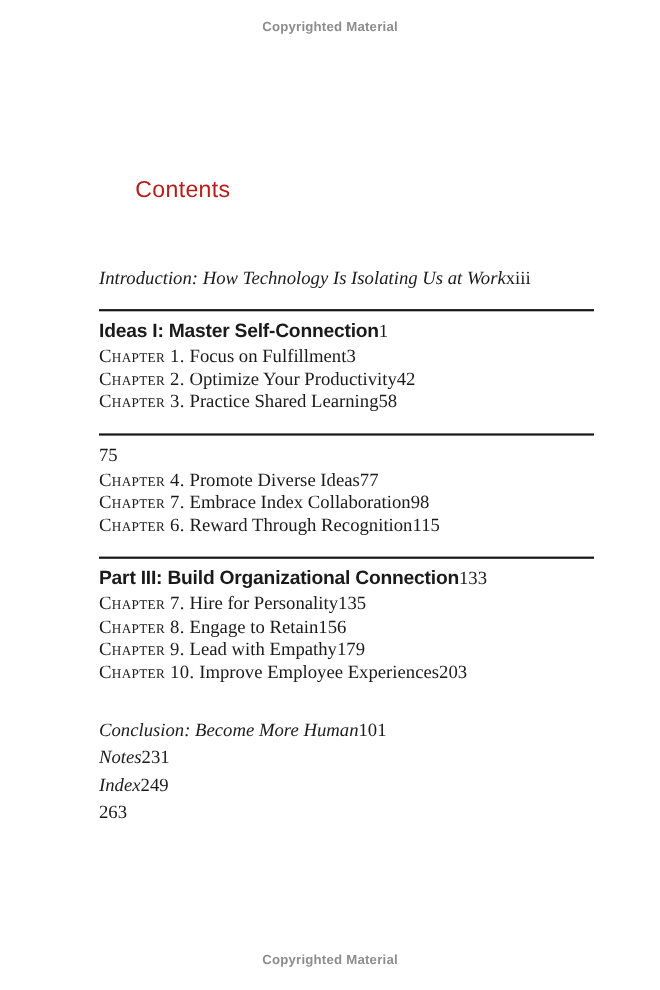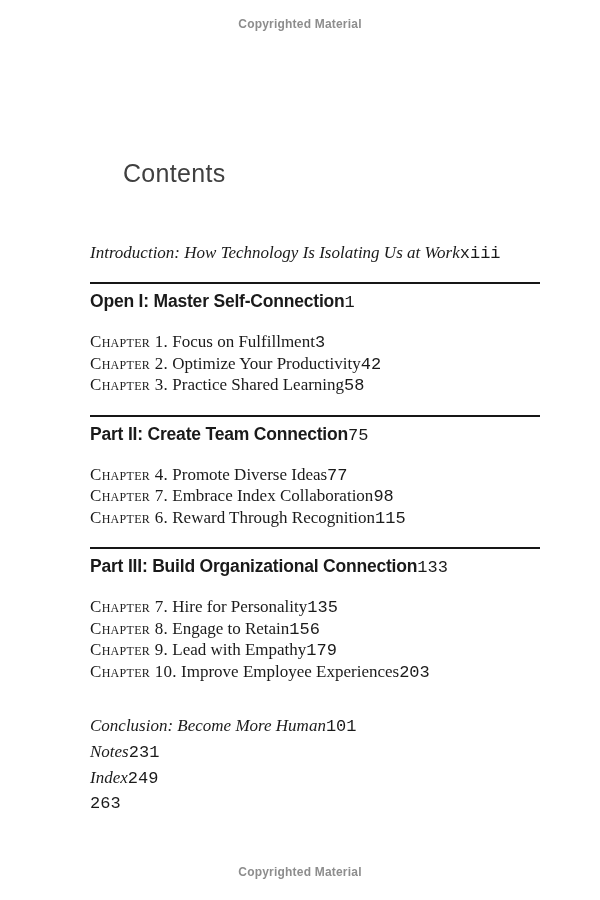--- a/index.html
+++ b/index.html
@@ -26,59 +26,59 @@
     color:var(--banner);
   }
   .banner.top{top:17px;}
   .banner.bottom{top:865px;}
   .title{
     position:absolute;
     left:123px;top:156px;
     margin:0;
     font-family:"Liberation Sans", sans-serif;
     font-weight:400;
-    font-size:25px;
+    font-size:21px;
     line-height:34px;
     letter-spacing:.3px;
-    color:#404040;
+    color:#b91c1c;
   }
   .toc{
     position:absolute;
     left:90px;top:243px;
     width:450px;
   }
   .row{
     display:flex;
     justify-content:flex-start;
     align-items:baseline;
   }
   .front-row{line-height:20px;}
   .front-row .entry-label{font-style:italic;font-size:17px;}
   .page-num{
-    font-family:Liberation Mono, monospace;
+    font-family:Liberation Serif, serif;
     font-style:normal;
     font-size:17px;
   }
   .rule{
     margin:18px 0 0 0;
     border:none;
     border-top:2px solid var(--rule);
     height:0;
   }
   .part-row{
     margin-top:8px;
     line-height:19px;
   }
   .part-row .entry-label{
     font-family:"Liberation Sans", sans-serif;
     font-weight:700;
     font-size:17.5px;
     letter-spacing:-0.2px;
   }
-  .chapters{margin-top:20px;}
+  .chapters{margin-top:4px;}
   .chapter-row{line-height:20.5px;font-size:17px;}
   .chapter-label{font-variant:small-caps;letter-spacing:.3px;}
   .back{margin-top:30px;}
   .back-row{line-height:25px;}
   .back-row .entry-label{font-style:italic;font-size:17px;}
 </style>
 </head>
 <body>
 
 <div class="page">
@@ -86,40 +86,39 @@
 
   <h1 class="title">Contents</h1>
 
   <div class="toc">
       <div class="row front-row">
         <span class="entry-label">Introduction: How Technology Is Isolating Us at Work</span>
         <span class="page-num">xiii</span>
       </div>
       <hr class="rule">
       <div class="row part-row">
-        <span class="entry-label">Open I: Master Self-Connection</span>
+        <span class="entry-label">Ideas I: Master Self-Connection</span>
         <span class="page-num">1</span>
       </div>
       <div class="chapters">
         <div class="row chapter-row">
           <span class="chapter-left"><span class="chapter-label">Chapter 1.</span> <span class="chapter-title">Focus on Fulfillment</span></span>
           <span class="page-num">3</span>
         </div>
         <div class="row chapter-row">
           <span class="chapter-left"><span class="chapter-label">Chapter 2.</span> <span class="chapter-title">Optimize Your Productivity</span></span>
           <span class="page-num">42</span>
         </div>
         <div class="row chapter-row">
           <span class="chapter-left"><span class="chapter-label">Chapter 3.</span> <span class="chapter-title">Practice Shared Learning</span></span>
           <span class="page-num">58</span>
         </div>
       </div>
       <hr class="rule">
       <div class="row part-row">
-        <span class="entry-label">Part II: Create Team Connection</span>
         <span class="page-num">75</span>
       </div>
       <div class="chapters">
         <div class="row chapter-row">
           <span class="chapter-left"><span class="chapter-label">Chapter 4.</span> <span class="chapter-title">Promote Diverse Ideas</span></span>
           <span class="page-num">77</span>
         </div>
         <div class="row chapter-row">
           <span class="chapter-left"><span class="chapter-label">Chapter 7.</span> <span class="chapter-title">Embrace Index Collaboration</span></span>
           <span class="page-num">98</span>

